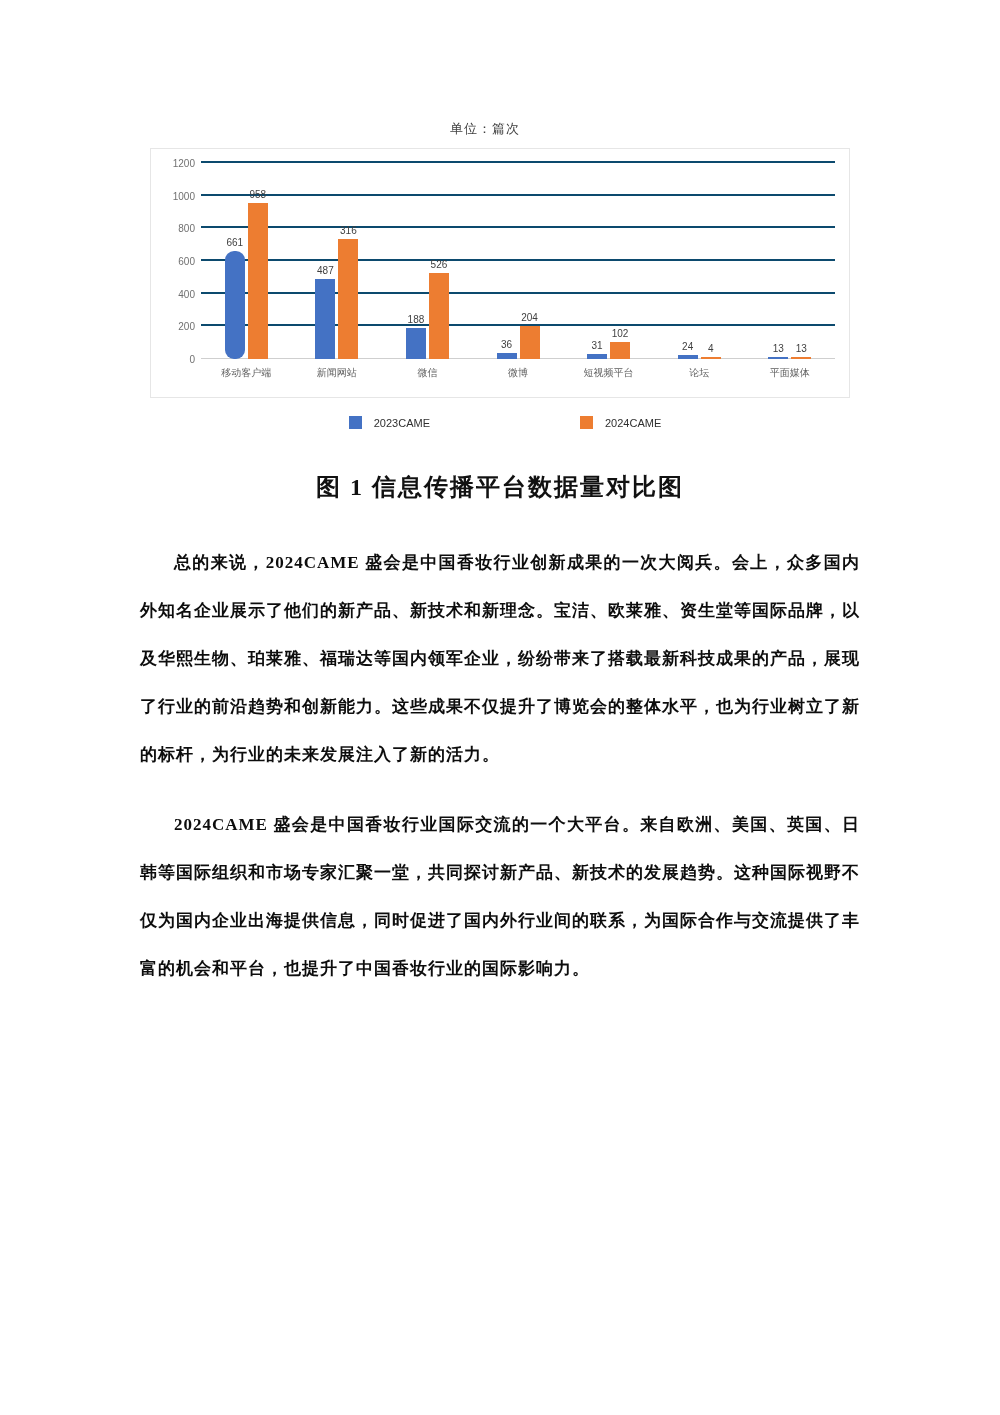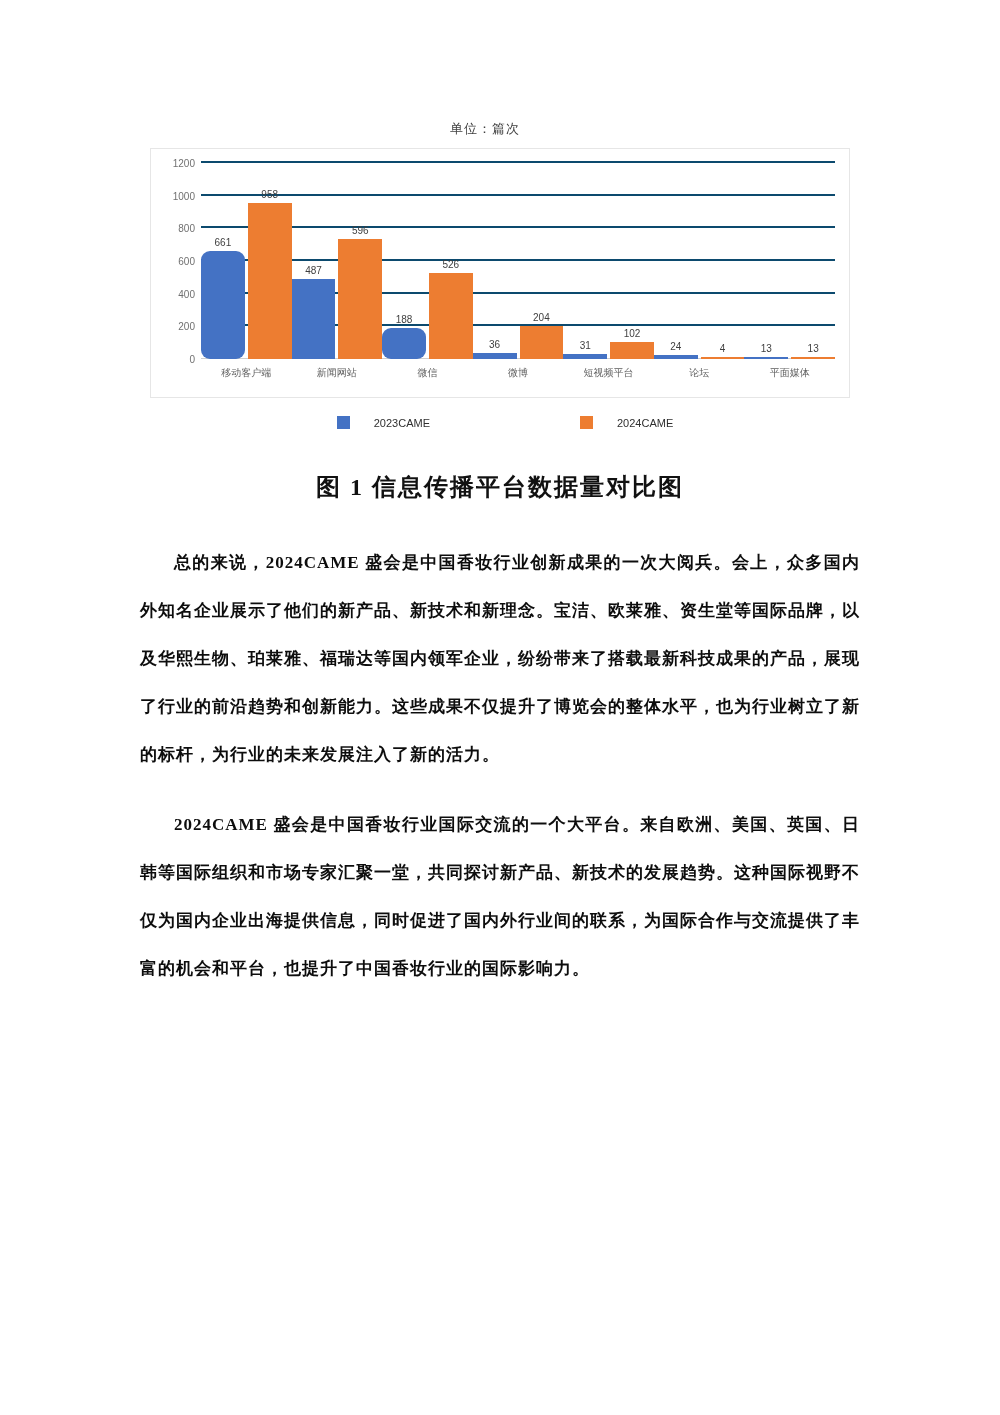--- a/index.html
+++ b/index.html
@@ -96,21 +96,21 @@
   .bars {
     position: absolute;
     left: 0; right: 0; bottom: 0;
     height: 100%;
     display: flex;
     align-items: flex-end;
     justify-content: center;
     gap: 3px;
   }
   .bar {
-    width: 44px;
+    width: 20px;
     position: relative;
   }
   .bar.s1 { background: #4472c4; }
   .bar.s2 { background: #ed7d31; }
   .bar .vlabel {
     position: absolute;
     bottom: 100%;
     left: 50%;
     transform: translateX(-50%);
     margin-bottom: 3px;
@@ -133,21 +133,21 @@
   .legend {
     display: flex;
     justify-content: center;
     gap: 150px;
     margin-top: 18px;
     margin-left: 10px;
   }
   .legend-item {
     display: flex;
     align-items: center;
-    gap: 24px;
+    gap: 12px;
     font-family: "Liberation Sans", sans-serif;
     font-size: 11px;
     color: #2f2f2f;
   }
   .swatch {
     width: 13px;
     height: 13px;
     display: inline-block;
   }
   .swatch.s1 { background: #4472c4; }
@@ -222,28 +222,28 @@
                   </div>
                 </div>
                 <span class="xtick">移动客户端</span>
               </div>
               <div class="cat">
                 <div class="bars">
                   <div class="bar s1" style="height: 40.5833%;">
                     <span class="vlabel">487</span>
                   </div>
                   <div class="bar s2" style="height: 61%;">
-                    <span class="vlabel">596</span>
+                    <span class="vlabel">316</span>
                   </div>
                 </div>
                 <span class="xtick">新闻网站</span>
               </div>
               <div class="cat">
                 <div class="bars">
-                  <div class="bar s1" style="height: 15.6667%; border-radius: 9px;">
+                  <div class="bar s1" style="height: 15.6667%;">
                     <span class="vlabel">188</span>
                   </div>
                   <div class="bar s2" style="height: 43.8333%;">
                     <span class="vlabel">526</span>
                   </div>
                 </div>
                 <span class="xtick">微信</span>
               </div>
               <div class="cat">
                 <div class="bars">

